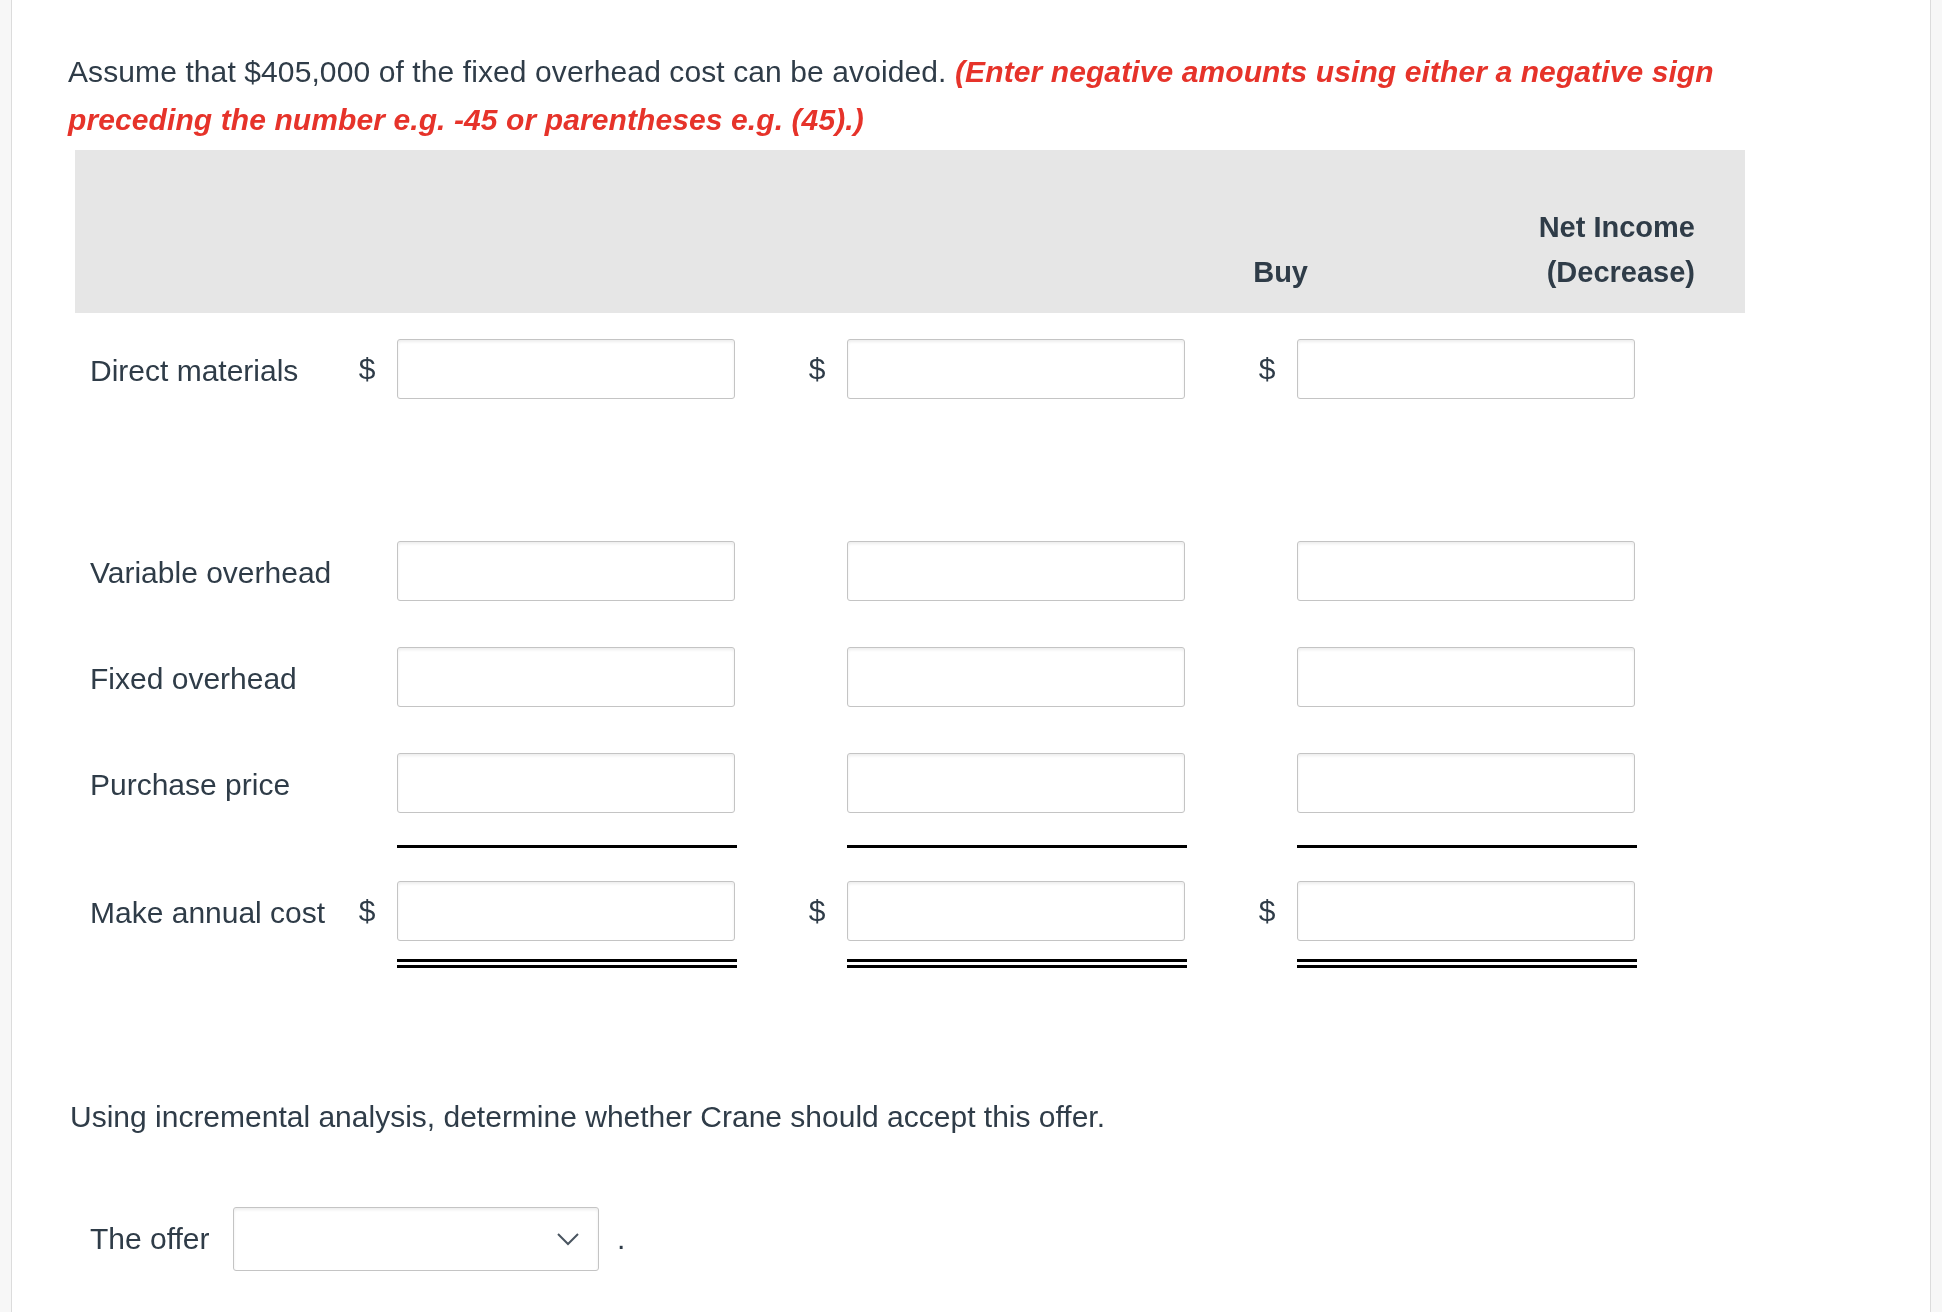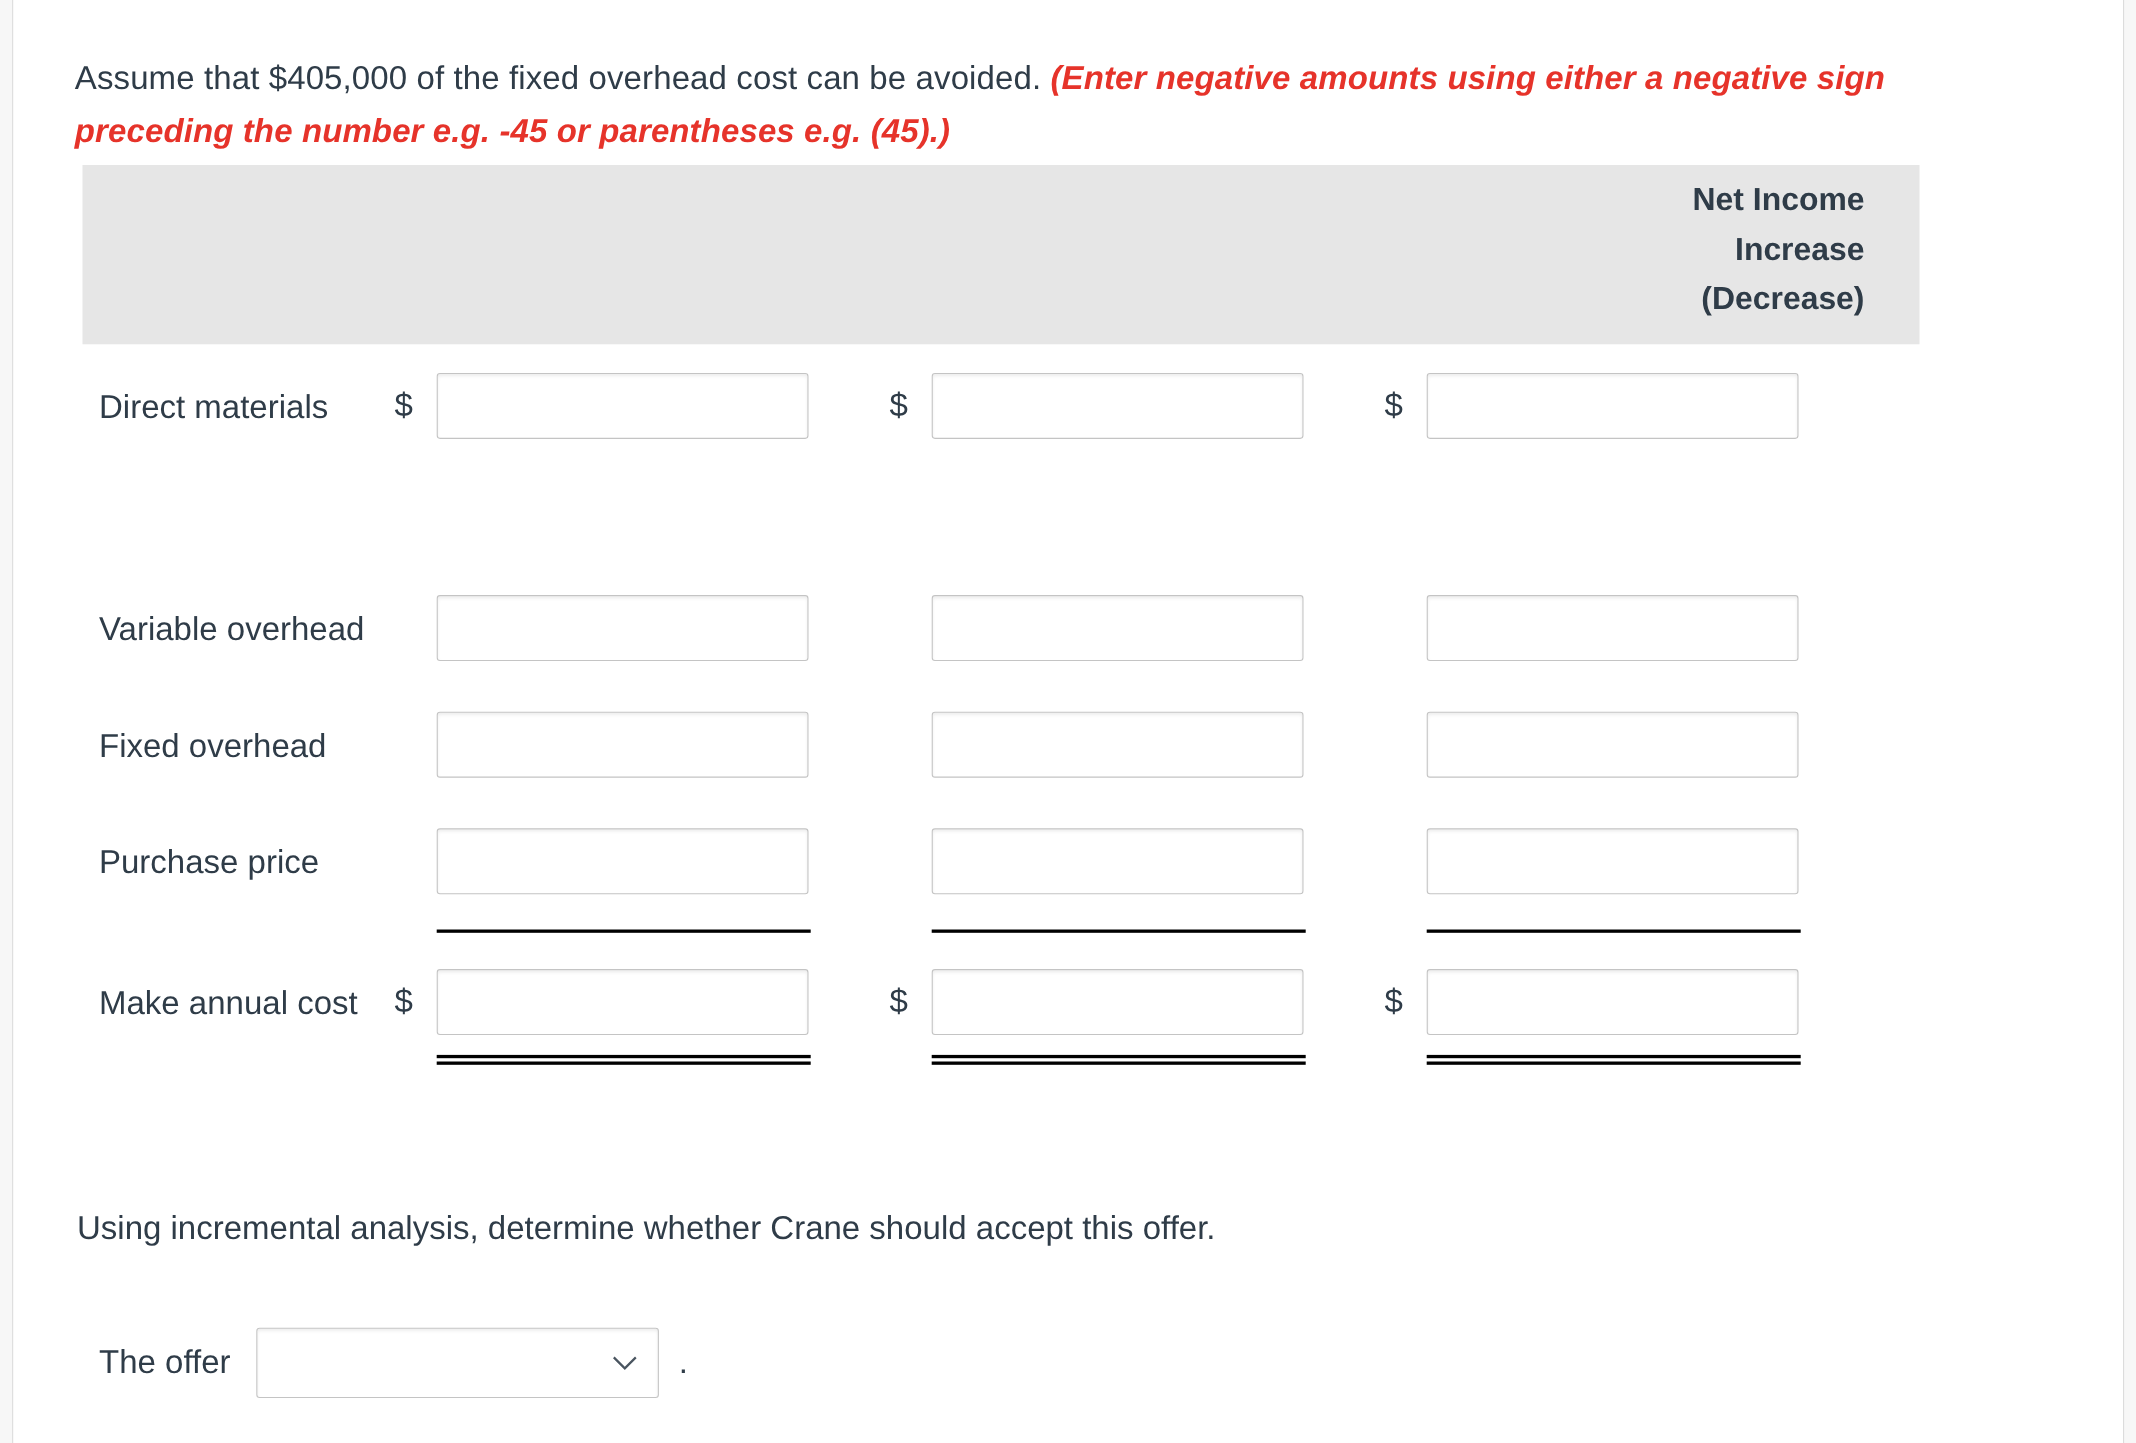--- a/index.html
+++ b/index.html
@@ -247,23 +247,23 @@
 <div class="content">
 
   <p class="prompt">
     <span>Assume that $405,000 of the fixed overhead cost can be avoided.</span>
     <span class="hint">(Enter negative amounts using either a negative sign preceding the number e.g. -45 or parentheses e.g. (45).)</span>
   </p>
 
   <div class="table-wrap">
 
     <div class="thead">
+      <div class="th buy">Buy</div>
       <div class="th net">
         <div>Net Income</div>
-        <div>Increase</div>
         <div>(Decrease)</div>
       </div>
     </div>
 
     <div class="rows" id="rows-host">
         <div class="row" style="top: 0px; margin-top: 10px;">
           <div class="row-label">Direct materials</div>
           <div class="cell c0">
             <span class="dollar">$</span>
             <input type="text" class="amount-box" placeholder="" style="">

